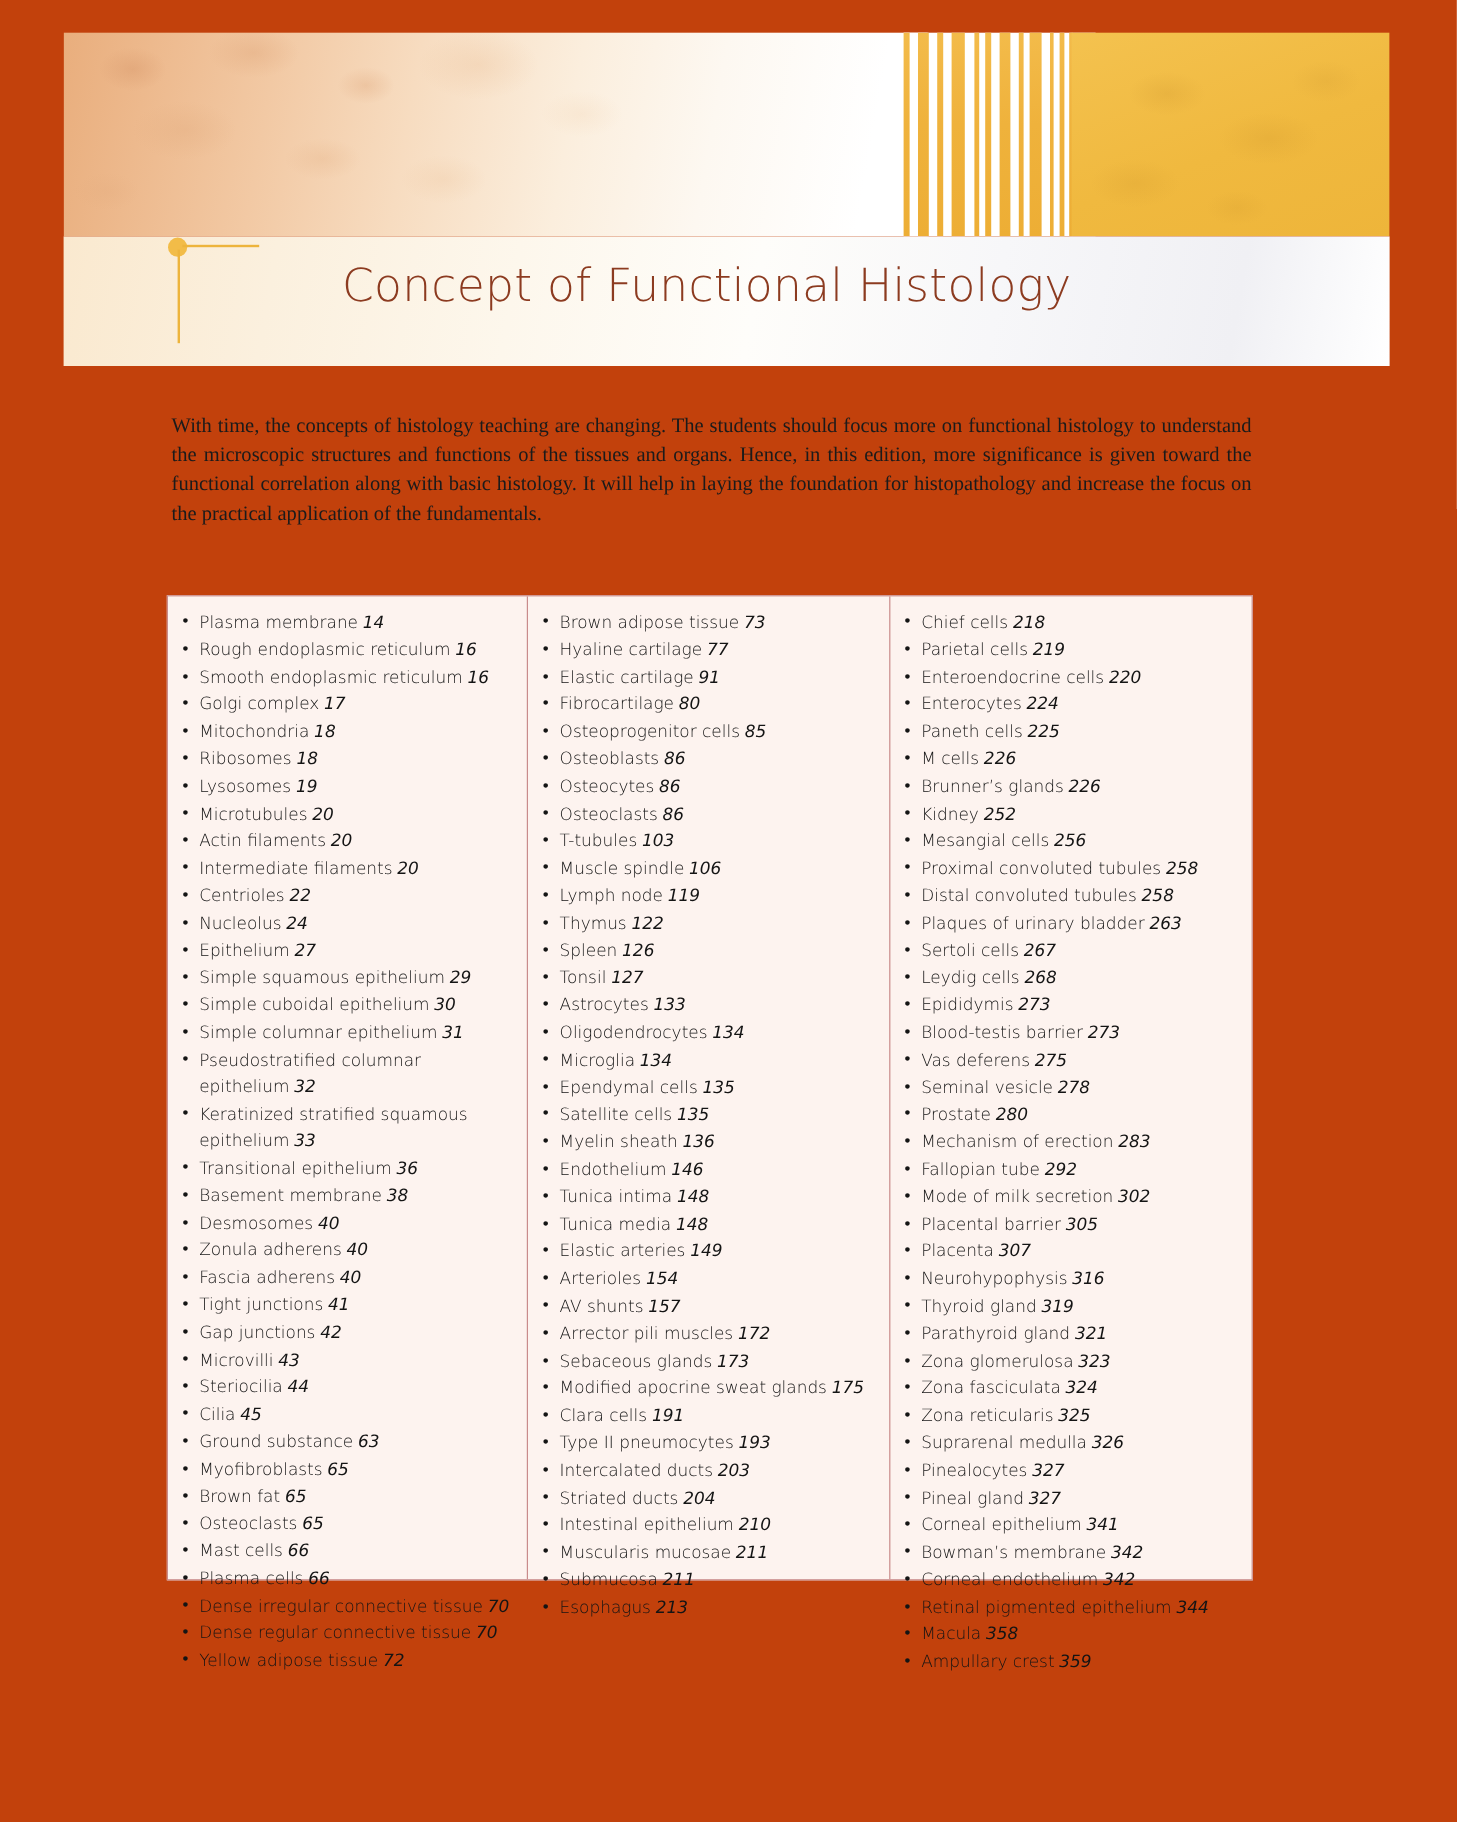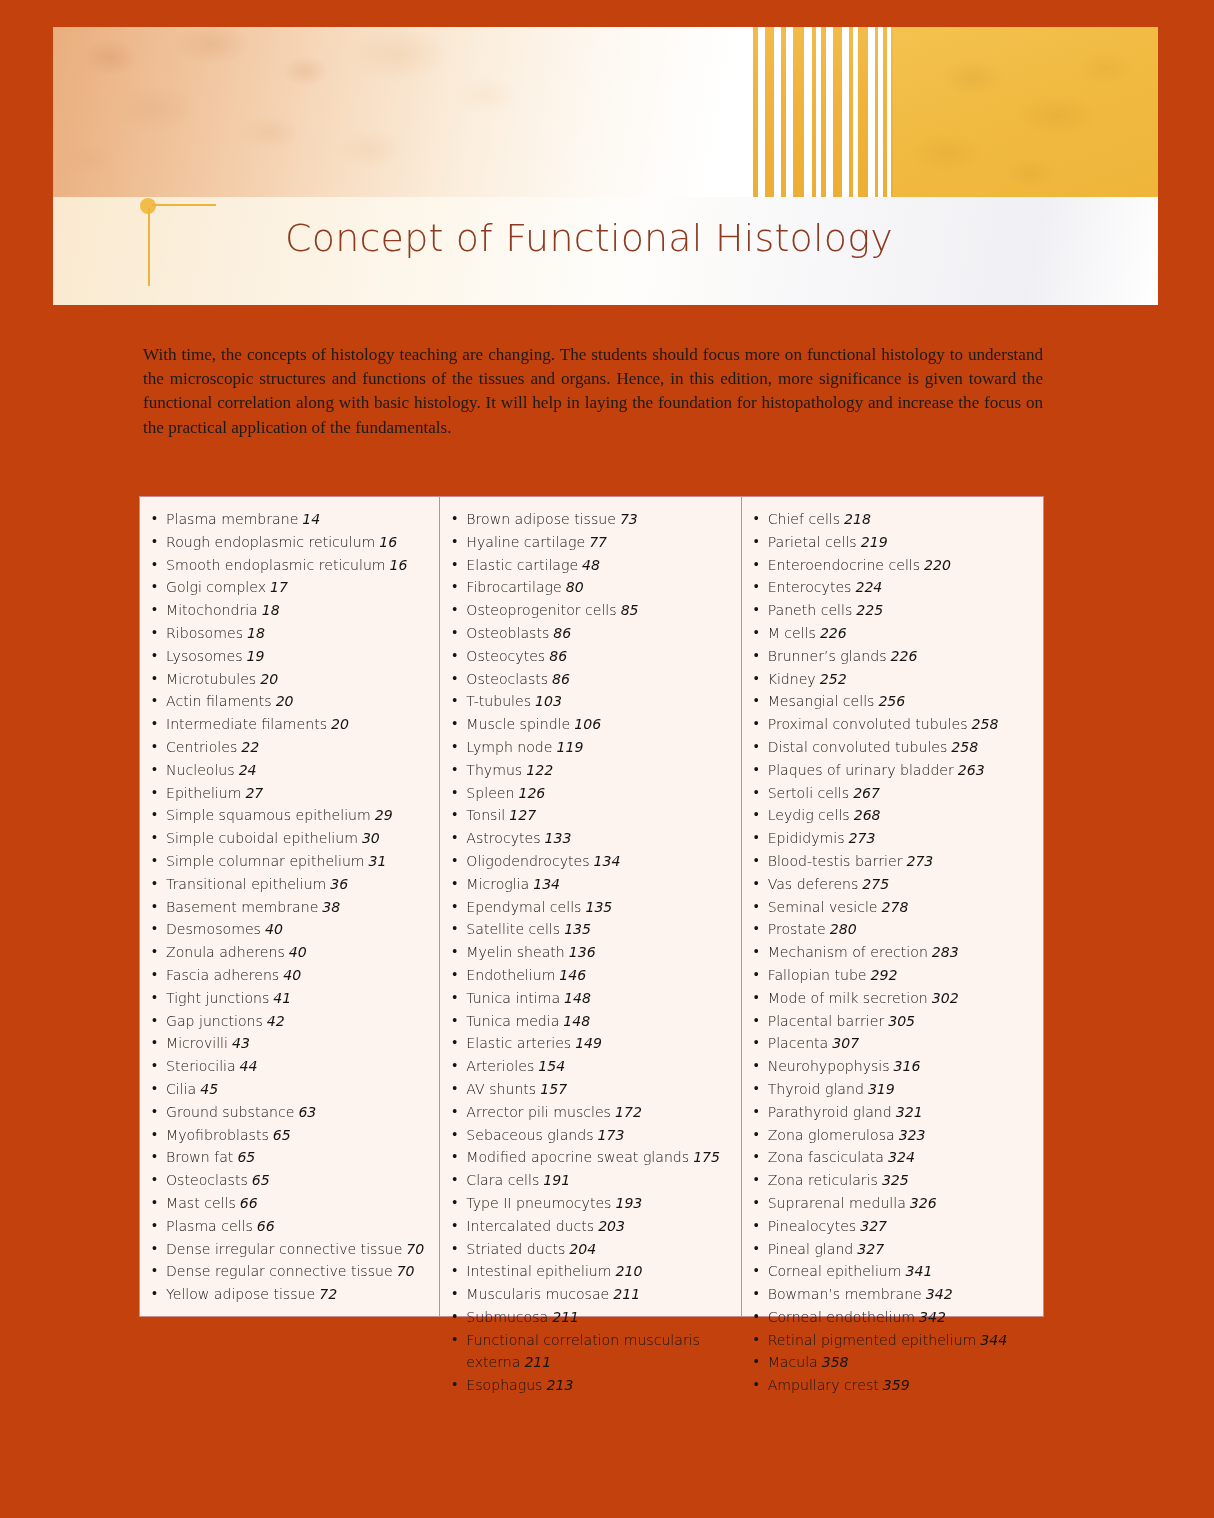--- a/index.html
+++ b/index.html
@@ -256,20 +256,22 @@
           <li><span>Lysosomes</span><span class="pg">19</span></li>
           <li><span>Microtubules</span><span class="pg">20</span></li>
           <li><span>Actin filaments</span><span class="pg">20</span></li>
           <li><span>Intermediate filaments</span><span class="pg">20</span></li>
           <li><span>Centrioles</span><span class="pg">22</span></li>
           <li><span>Nucleolus</span><span class="pg">24</span></li>
           <li><span>Epithelium</span><span class="pg">27</span></li>
           <li><span>Simple squamous epithelium</span><span class="pg">29</span></li>
           <li><span>Simple cuboidal epithelium</span><span class="pg">30</span></li>
           <li><span>Simple columnar epithelium</span><span class="pg">31</span></li>
+          <li><span>Pseudostratified columnar epithelium</span><span class="pg">32</span></li>
+          <li><span>Keratinized stratified squamous epithelium</span><span class="pg">33</span></li>
           <li><span>Transitional epithelium</span><span class="pg">36</span></li>
           <li><span>Basement membrane</span><span class="pg">38</span></li>
           <li><span>Desmosomes</span><span class="pg">40</span></li>
           <li><span>Zonula adherens</span><span class="pg">40</span></li>
           <li><span>Fascia adherens</span><span class="pg">40</span></li>
           <li><span>Tight junctions</span><span class="pg">41</span></li>
           <li><span>Gap junctions</span><span class="pg">42</span></li>
           <li><span>Microvilli</span><span class="pg">43</span></li>
           <li><span>Steriocilia</span><span class="pg">44</span></li>
           <li><span>Cilia</span><span class="pg">45</span></li>
@@ -281,21 +283,21 @@
           <li><span>Plasma cells</span><span class="pg">66</span></li>
           <li><span>Dense irregular connective tissue</span><span class="pg">70</span></li>
           <li><span>Dense regular connective tissue</span><span class="pg">70</span></li>
           <li><span>Yellow adipose tissue</span><span class="pg">72</span></li>
         </ul>
     </div>
     <div class="col c2">
       <ul class="items" id="col-1">
           <li><span>Brown adipose tissue</span><span class="pg">73</span></li>
           <li><span>Hyaline cartilage</span><span class="pg">77</span></li>
-          <li><span>Elastic cartilage</span><span class="pg">48</span></li>
+          <li><span>Elastic cartilage</span><span class="pg">91</span></li>
           <li><span>Fibrocartilage</span><span class="pg">80</span></li>
           <li><span>Osteoprogenitor cells</span><span class="pg">85</span></li>
           <li><span>Osteoblasts</span><span class="pg">86</span></li>
           <li><span>Osteocytes</span><span class="pg">86</span></li>
           <li><span>Osteoclasts</span><span class="pg">86</span></li>
           <li><span>T-tubules</span><span class="pg">103</span></li>
           <li><span>Muscle spindle</span><span class="pg">106</span></li>
           <li><span>Lymph node</span><span class="pg">119</span></li>
           <li><span>Thymus</span><span class="pg">122</span></li>
           <li><span>Spleen</span><span class="pg">126</span></li>
@@ -315,21 +317,20 @@
           <li><span>Arrector pili muscles</span><span class="pg">172</span></li>
           <li><span>Sebaceous glands</span><span class="pg">173</span></li>
           <li><span>Modified apocrine sweat glands</span><span class="pg">175</span></li>
           <li><span>Clara cells</span><span class="pg">191</span></li>
           <li><span>Type II pneumocytes</span><span class="pg">193</span></li>
           <li><span>Intercalated ducts</span><span class="pg">203</span></li>
           <li><span>Striated ducts</span><span class="pg">204</span></li>
           <li><span>Intestinal epithelium</span><span class="pg">210</span></li>
           <li><span>Muscularis mucosae</span><span class="pg">211</span></li>
           <li><span>Submucosa</span><span class="pg">211</span></li>
-          <li><span>Functional correlation muscularis externa</span><span class="pg">211</span></li>
           <li><span>Esophagus</span><span class="pg">213</span></li>
         </ul>
     </div>
     <div class="col c3">
       <ul class="items" id="col-2">
           <li><span>Chief cells</span><span class="pg">218</span></li>
           <li><span>Parietal cells</span><span class="pg">219</span></li>
           <li><span>Enteroendocrine cells</span><span class="pg">220</span></li>
           <li><span>Enterocytes</span><span class="pg">224</span></li>
           <li><span>Paneth cells</span><span class="pg">225</span></li>

